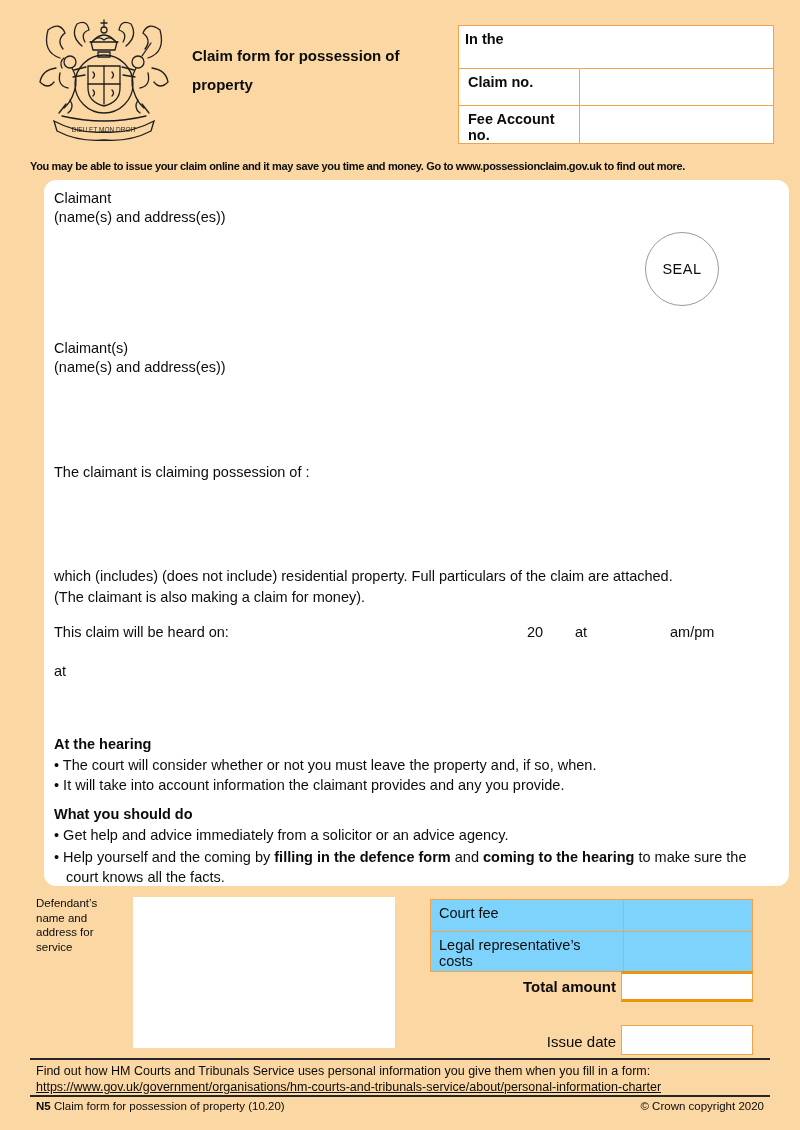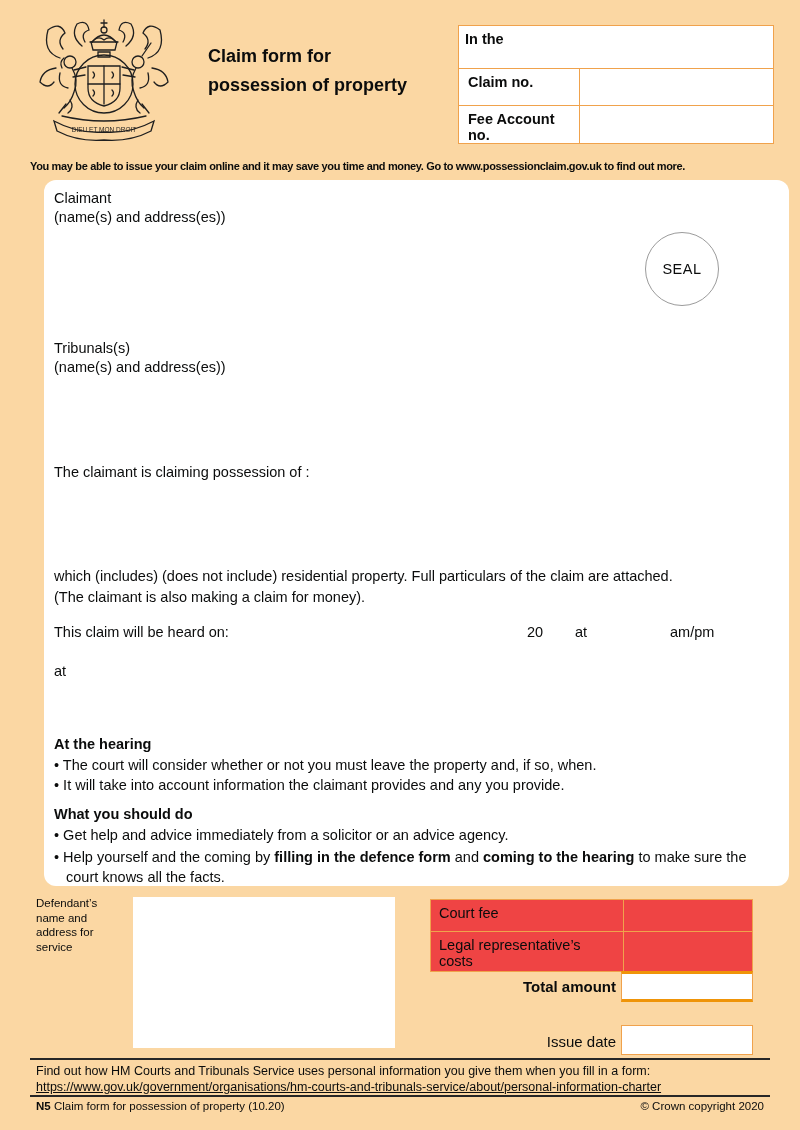--- a/index.html
+++ b/index.html
@@ -7,21 +7,21 @@
     position:relative; width:800px; height:1130px;
     background: var(--page_bg, #fbd7a3);
     font-family:"Liberation Sans", sans-serif;
     color: var(--text, #0b0c0c);
     overflow:hidden;
   }
   .abs { position:absolute; }
 
   
   .arms { left:26px; top:10px; width:156px; height:140px; }
-  .title { left:208px; top:42px; width:210px; font-size:18px; font-weight:700; line-height:28.5px; }
+  .title { left:192px; top:42px; width:210px; font-size:15px; font-weight:700; line-height:28.5px; }
 
   .header-table { left:458px; top:25px; width:316px; background:#fff;
     border:1px solid var(--border_orange,#f0a24c); box-sizing:border-box; font-size:14.5px; font-weight:700; }
   .ht-row { display:flex; box-sizing:border-box; }
   .ht-row + .ht-row { border-top:1px solid var(--border_orange,#f0a24c); }
   .ht-label { padding:5px 6px; box-sizing:border-box; }
   .ht-cell-label { width:121px; border-right:1px solid var(--border_orange,#f0a24c); box-sizing:border-box; padding:5px 9px; }
   .ht-cell-value { flex:1; }
   .row-inthe { height:42px; }
   .row-claim { height:37px; }
@@ -54,21 +54,21 @@
   .hearing-b2   { left:10px; top:597px; }
   .should-head  { left:10px; top:626px; }
   .should-b1    { left:10px; top:647px; }
   .should-b2    { left:10px; top:667px; width:706px; line-height:20px; padding-left:12px; text-indent:-12px; }
   .bullet { display:inline; }
 
   
   .service-label { left:36px; top:896px; width:86px; font-size:11.5px; line-height:14.5px; }
   .service-box { left:133px; top:897px; width:262px; height:151px; background:#fff; }
 
-  .fee-table { left:430px; top:899px; width:323px; background:#ef4444;
+  .fee-table { left:430px; top:899px; width:323px; background:#7dd3fc;
     border:1px solid var(--border_orange,#f0a24c); box-sizing:border-box; font-size:14.5px; }
   .ft-row { display:flex; box-sizing:border-box; }
   .ft-row + .ft-row { border-top:1px solid var(--border_orange,#f0a24c);flex-direction:column; }
   .ft-label { width:193px; border-right:1px solid var(--border_orange,#f0a24c); box-sizing:border-box; padding:5px 8px; }
   .ft-value { flex:1; }
   .ft-r1 { height:31px; }
   .ft-r2 { height:40px; }
 
   .total-label { left:420px; top:978px; width:196px; text-align:right; font-size:15px; font-weight:700; }
   .total-cell { left:621px; top:971px; width:132px; height:31px; background:#fff; box-sizing:border-box;
@@ -171,21 +171,21 @@
   <div class="abs banner">You may be able to issue your claim online and it may save you time and money. Go to www.possessionclaim.gov.uk to find out more.</div>
 
   <div class="abs panel">
     <div class="abs claimant-label lbl-main">Claimant</div>
     <div class="abs claimant-hint lbl-hint">(name(s) and address(es))</div>
 
     <div class="abs seal">
       <span>SEAL</span>
     </div>
 
-    <div class="abs defendant-label lbl-main">Tribunals(s)</div>
+    <div class="abs defendant-label lbl-main">Claimant(s)</div>
     <div class="abs defendant-hint lbl-hint">(name(s) and address(es))</div>
 
     <div class="abs possession-line">The claimant is claiming possession of :</div>
 
     <div class="abs residential">
       <div>which (includes) (does not include) residential property. Full particulars of the claim are attached.</div>
       <div>(The claimant is also making a claim for money).</div>
     </div>
 
     <div class="abs heard-label">This claim will be heard on:</div>

